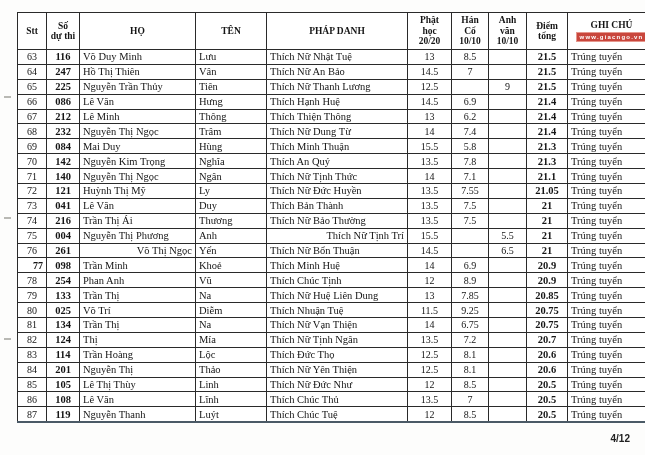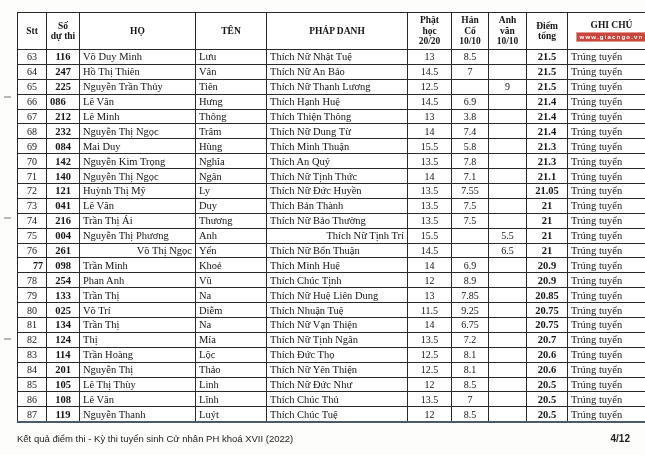--- a/index.html
+++ b/index.html
@@ -132,38 +132,38 @@
           <td style="text-align: left;">Tiên</td>
           <td style="text-align: left;">Thích Nữ Thanh Lương</td>
           <td class="num" style="text-align: center;">12.5</td>
           <td class="num" style="text-align: center;"></td>
           <td class="num" style="text-align: center;">9</td>
           <td class="b" style="text-align: center;">21.5</td>
           <td style="text-align: left;">Trúng tuyển</td>
         </tr>
         <tr>
           <td class="num" style="text-align: center;">66</td>
-          <td class="b" style="">086</td>
+          <td class="b" style="text-align: center;">086</td>
           <td style="text-align: left;">Lê Văn</td>
           <td style="text-align: left;">Hưng</td>
           <td style="text-align: left;">Thích Hạnh Huệ</td>
           <td class="num" style="text-align: center;">14.5</td>
           <td class="num" style="text-align: center;">6.9</td>
           <td class="num" style="text-align: center;"></td>
           <td class="b" style="text-align: center;">21.4</td>
           <td style="text-align: left;">Trúng tuyển</td>
         </tr>
         <tr>
           <td class="num" style="text-align: center;">67</td>
           <td class="b" style="text-align: center;">212</td>
           <td style="text-align: left;">Lê Minh</td>
           <td style="text-align: left;">Thông</td>
           <td style="text-align: left;">Thích Thiện Thông</td>
           <td class="num" style="text-align: center;">13</td>
-          <td class="num" style="text-align: center;">3.8</td>
+          <td class="num" style="text-align: center;">6.2</td>
           <td class="num" style="text-align: center;"></td>
           <td class="b" style="text-align: center;">21.4</td>
           <td style="text-align: left;">Trúng tuyển</td>
         </tr>
         <tr>
           <td class="num" style="text-align: center;">68</td>
           <td class="b" style="text-align: center;">232</td>
           <td style="text-align: left;">Nguyễn Thị Ngọc</td>
           <td style="text-align: left;">Trâm</td>
           <td style="text-align: left;">Thích Nữ Dung Từ</td>
@@ -401,16 +401,15 @@
           <td class="b" style="text-align: center;">20.5</td>
           <td style="text-align: left;">Trúng tuyển</td>
         </tr>
       </tbody>
   </table>
 
   <div class="scan-dash" style="top:96px"></div>
   <div class="scan-dash" style="top:217px"></div>
   <div class="scan-dash" style="top:338px"></div>
 
-  <div class="footer-left">Kết quả điểm thi - Kỳ thi tuyển sinh Cử nhân PH khoá XVII (2022)</div>
   <div class="footer-right">4/12</div>
 
 </div>
 
 </body></html>

